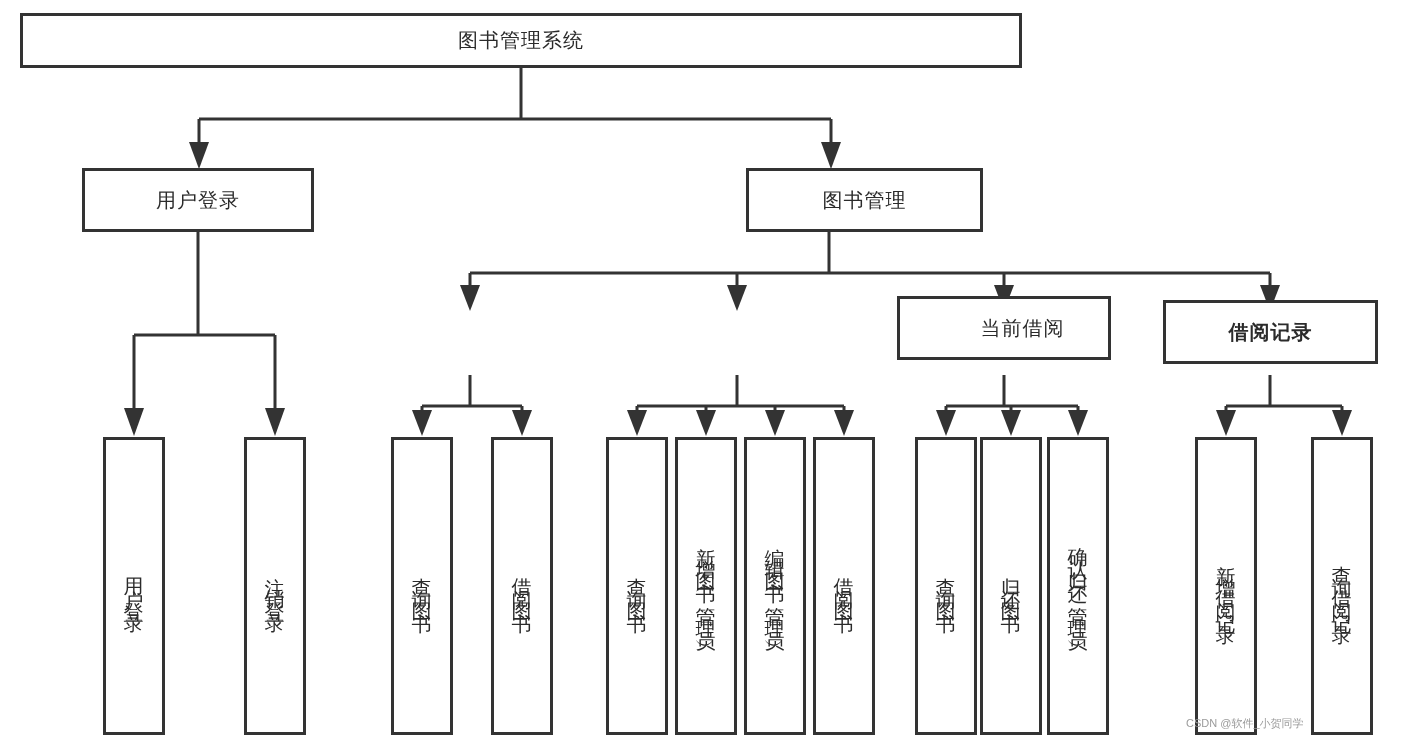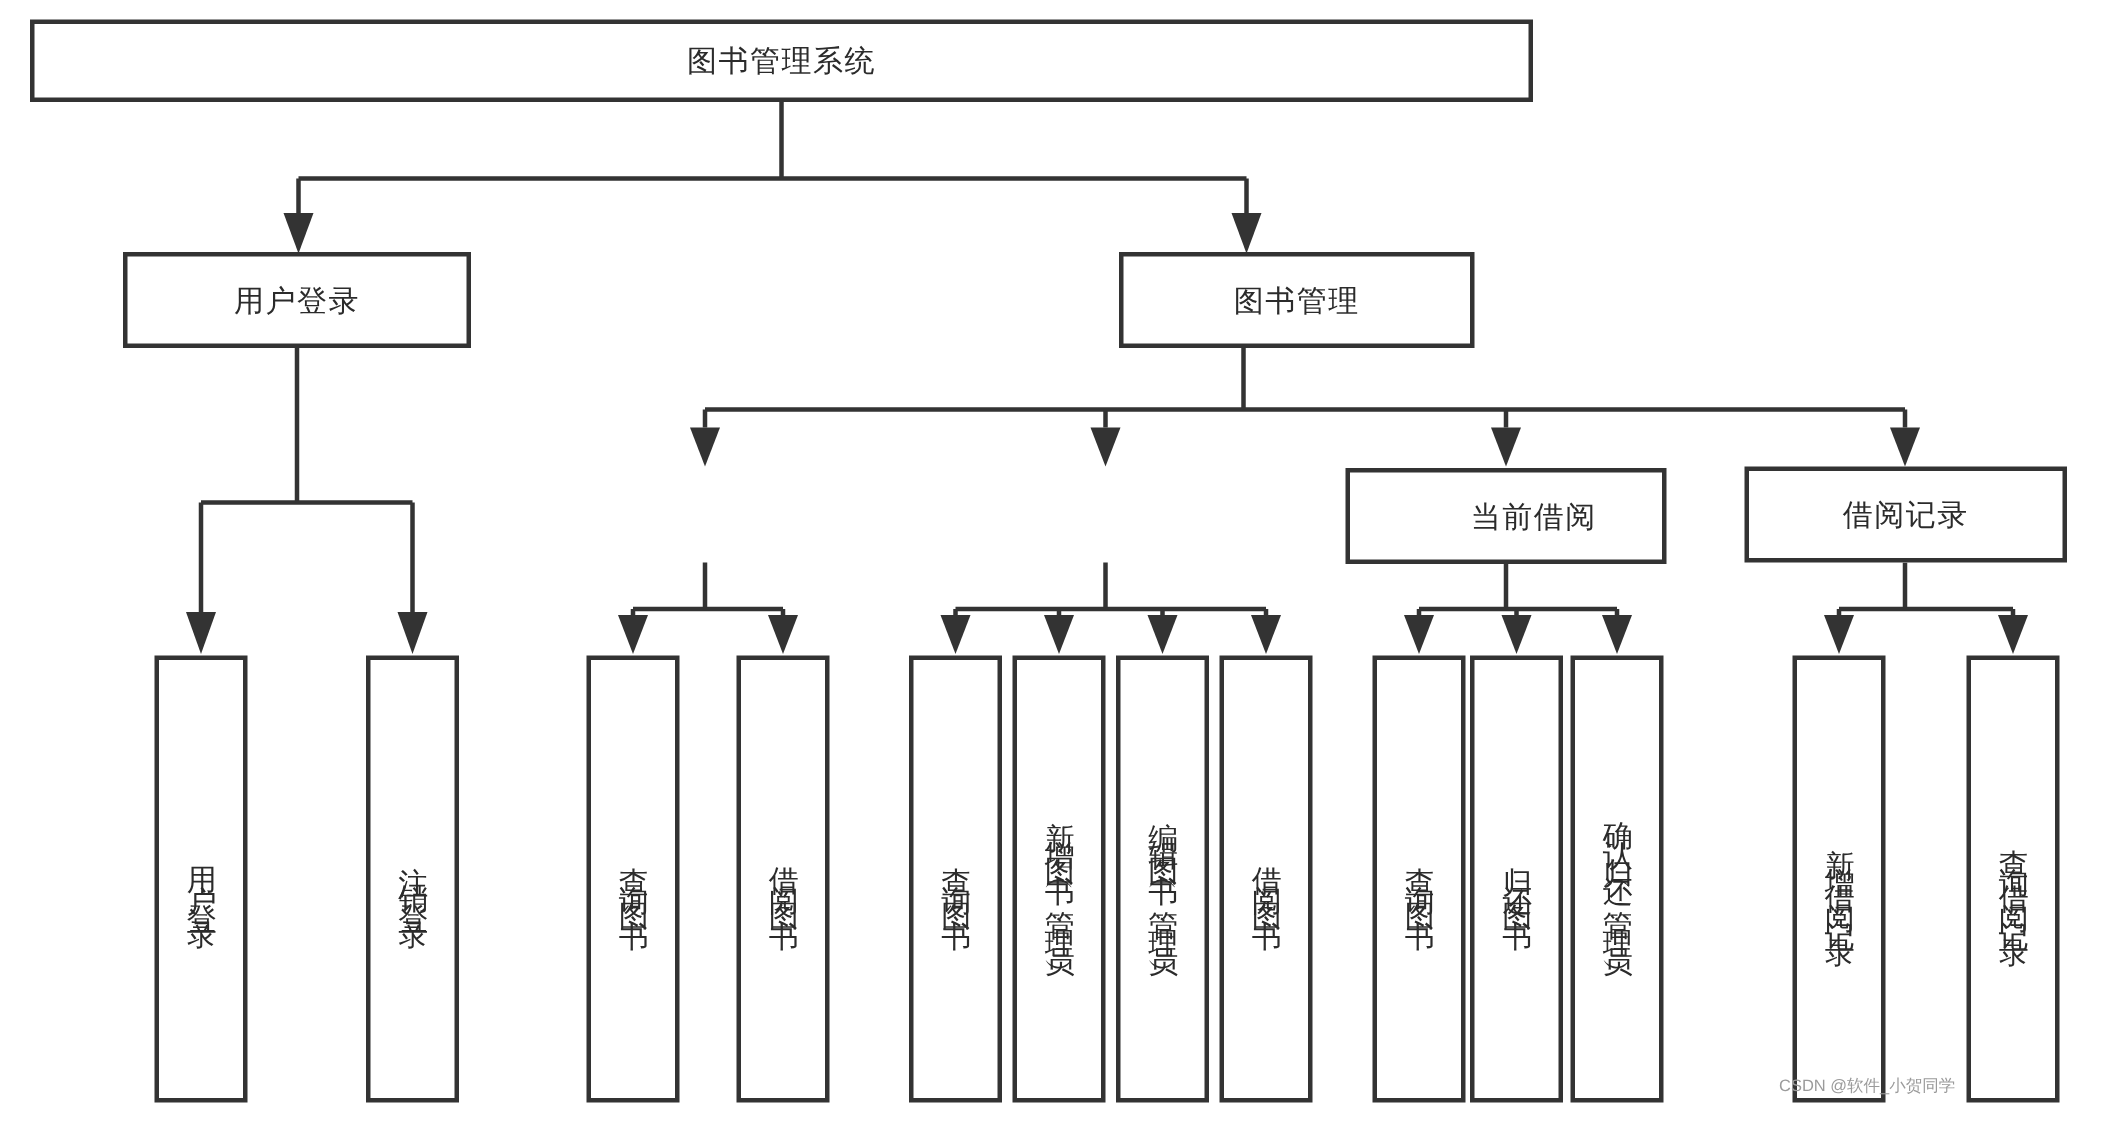--- a/index.html
+++ b/index.html
@@ -128,22 +128,22 @@
       <polygon points="1216,410 1236,410 1226,436"></polygon>
       <polygon points="1332,410 1352,410 1342,436"></polygon>
     </g>
   </svg>
 
   <div class="node" style="left:20px; top:13px; width:1002px; height:55px;">图书管理系统</div>
 
   <div class="node" style="left:82px; top:168px; width:232px; height:64px;">用户登录</div>
   <div class="node" style="left:710px; top:168px; width:237px; height:64px;margin-left:36px;">图书管理</div>
 
-  <div class="node" style="left:897px; top:312px; width:214px; height:64px;padding-left:37px;">当前借阅</div>
-  <div class="node" style="left:1163px; top:311px; width:215px; height:64px;">借阅记录</div>
+  <div class="node" style="left:897px; top:296px; width:214px; height:64px;padding-left:37px;">当前借阅</div>
+  <div class="node" style="left:1163px; top:300px; width:215px; height:64px;font-weight:bold;">借阅记录</div>
 
   <div class="leaf" style="left:103px;">
     <span>用户登录</span>
   </div>
   <div class="leaf" style="left:244px;">
     <span>注销登录</span>
   </div>
 
   <div class="leaf" style="left:391px;">
     <span>查询图书</span>

